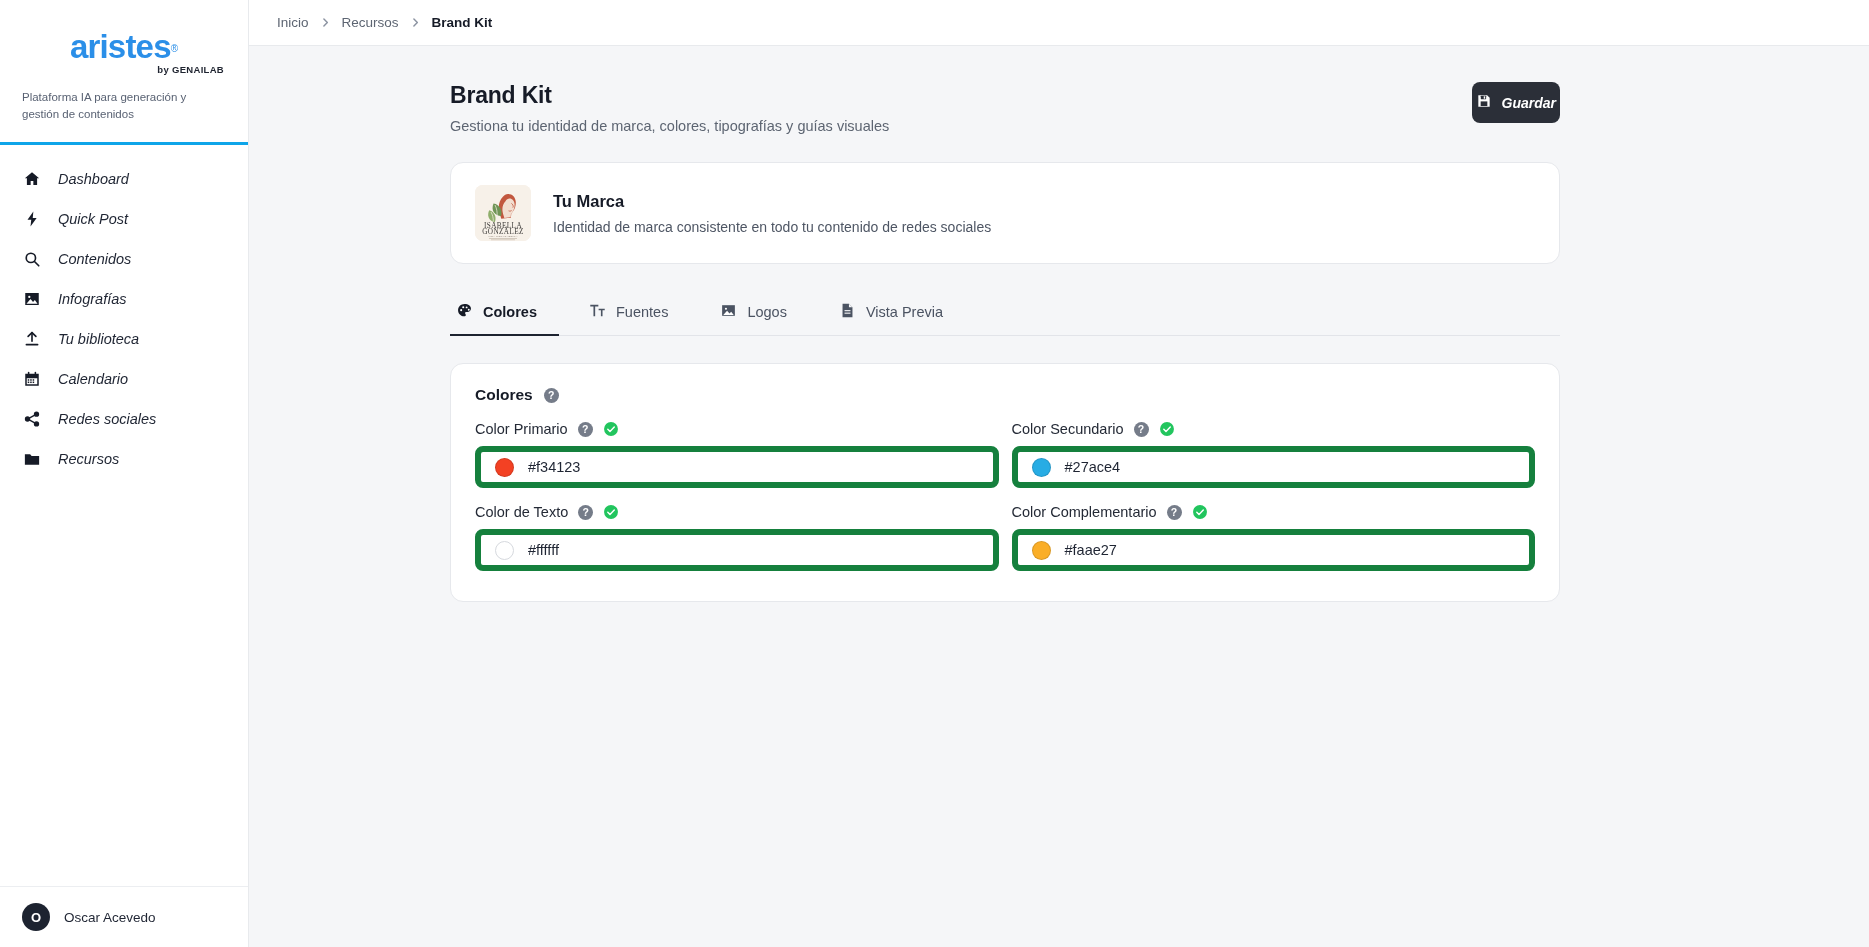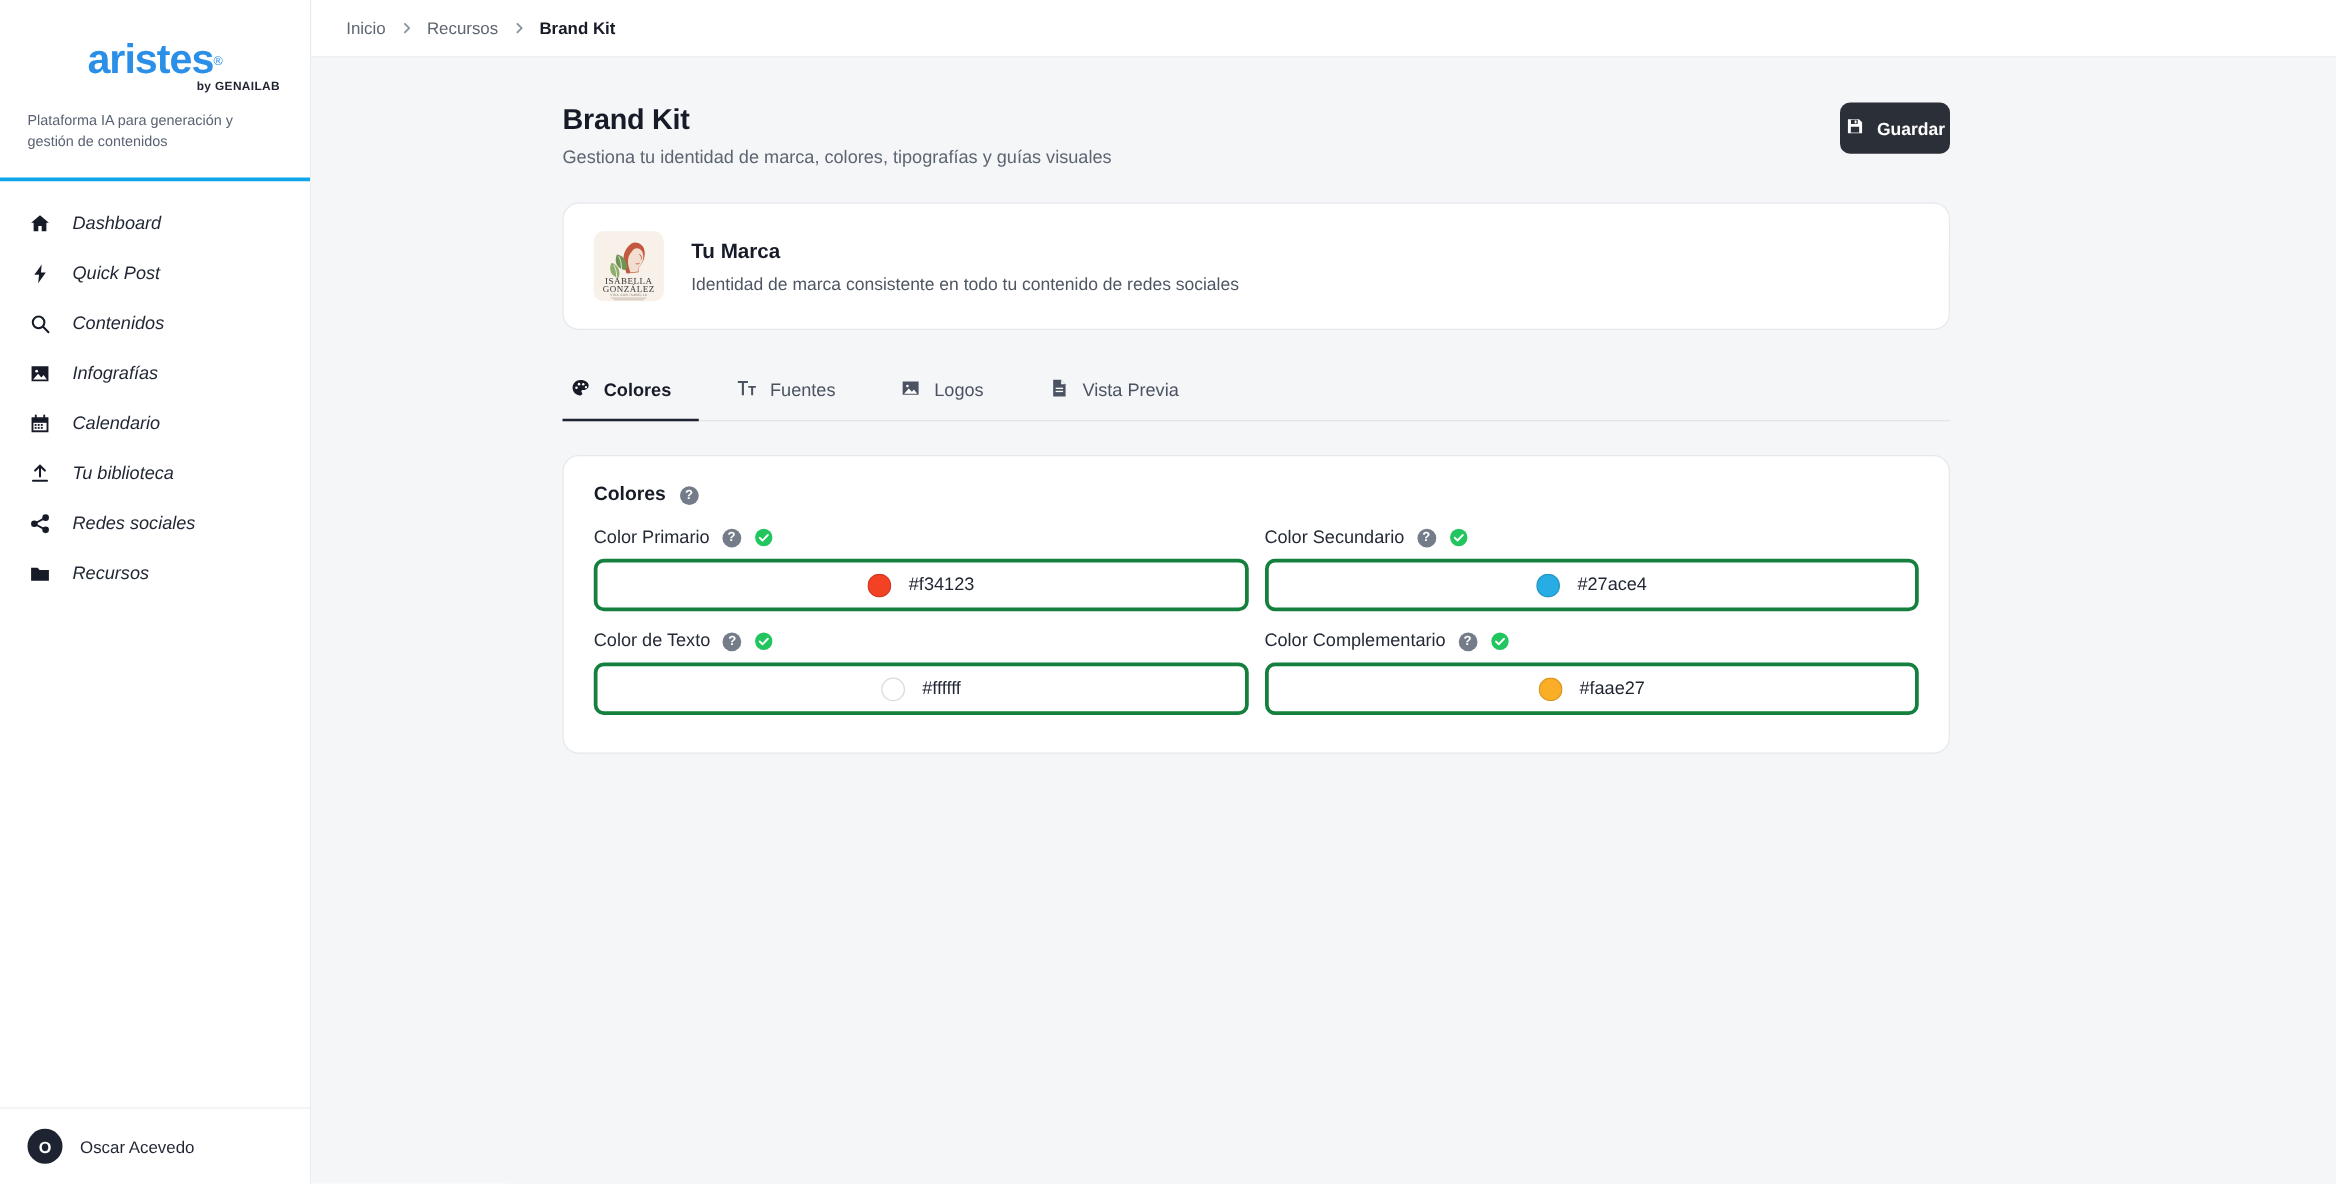--- a/index.html
+++ b/index.html
@@ -95,20 +95,21 @@
   .page-title { font-size: 23px; font-weight: 700; color: #161b27; letter-spacing: -0.2px; }
   .page-desc { font-size: 14.5px; color: #5d6572; margin-top: 9px; }
 
   .btn-save {
     background: #2b2f38; color: #ffffff;
     border: none; border-radius: 8px;
     height: 41px; padding: 0 4px;
     display: inline-flex; align-items: center; gap: 10px;
     font-size: 14px; font-weight: 600; cursor: pointer;
     font-family: "Liberation Sans", sans-serif;
+    font-style: italic;
   }
   .btn-save svg { width: 16px; height: 16px; }
 
   
   .brand-card {
     margin-top: 28px;
     background: #ffffff;
     border: 1px solid #e6e8ec;
     border-radius: 13px;
     padding: 22px 24px;
@@ -167,23 +168,22 @@
     column-gap: 13px; row-gap: 16px;
   }
   .field-label {
     display: flex; align-items: center; gap: 10px;
     font-size: 14.5px; color: #242a36; margin-bottom: 9px;
   }
   .color-input {
     display: flex; align-items: center; gap: 14px;
     height: 42px; padding: 0 14px;
     background: #ffffff;
-    border: 3px solid #15803d; border-radius: 8px;
+    border: 6px solid #15803d; border-radius: 8px;
     cursor: text;
-    justify-content: center;
   }
   .swatch {
     width: 19px; height: 19px; border-radius: 50%;
     flex: 0 0 19px; border: 1px solid rgba(0,0,0,0.13);
   }
   .hexval { font-size: 14.5px; color: #1f2533; }
 </style>
 </head>
 <body>
 
@@ -229,49 +229,49 @@
       </div>
       <div class="nav-item">
         <span class="nav-ico">
           <svg viewBox="0 0 24 24" fill="currentColor">
               <path d="M3 4h18v16H3z" fill="currentColor"></path>
               <circle cx="8.4" cy="9.2" r="1.5" fill="#fff"></circle>
               <path d="M4.6 18.2 10 12l3.4 4 2.4-2.6 3.6 4.8z" fill="#fff"></path>
             </svg>
         </span>
         <span>Infografías</span>
+      </div>
+      <div class="nav-item">
+        <span class="nav-ico">
+          <svg viewBox="0 0 24 24" fill="none" stroke="currentColor" stroke-width="2.2" stroke-linecap="round" stroke-linejoin="round">
+              <path d="M12 3.5 12 15"></path>
+              <path d="M6.8 8.6 12 3.4l5.2 5.2"></path>
+              <path d="M4.5 19.5h15"></path>
+            </svg>
+        </span>
+        <span>Tu biblioteca</span>
       </div>
       <div class="nav-item">
         <span class="nav-ico">
           <svg viewBox="0 0 24 24" fill="currentColor">
               <path d="M3 5h18v16H3z"></path>
               <rect x="5" y="11" width="14" height="8" fill="#fff"></rect>
               <g fill="currentColor">
                 <rect x="6.3" y="12.3" width="2" height="2"></rect>
                 <rect x="9.6" y="12.3" width="2" height="2"></rect>
                 <rect x="12.9" y="12.3" width="2" height="2"></rect>
                 <rect x="6.3" y="15.4" width="2" height="2"></rect>
                 <rect x="9.6" y="15.4" width="2" height="2"></rect>
                 <rect x="12.9" y="15.4" width="2" height="2"></rect>
               </g>
               <rect x="6.5" y="2.2" width="2" height="4" rx="1"></rect>
               <rect x="15.5" y="2.2" width="2" height="4" rx="1"></rect>
             </svg>
         </span>
         <span>Calendario</span>
-      </div>
-      <div class="nav-item">
-        <span class="nav-ico">
-          <svg viewBox="0 0 24 24" fill="none" stroke="currentColor" stroke-width="2.2" stroke-linecap="round" stroke-linejoin="round">
-              <path d="M12 3.5 12 15"></path>
-              <path d="M6.8 8.6 12 3.4l5.2 5.2"></path>
-              <path d="M4.5 19.5h15"></path>
-            </svg>
-        </span>
-        <span>Tu biblioteca</span>
       </div>
       <div class="nav-item">
         <span class="nav-ico">
           <svg viewBox="0 0 24 24" fill="none" stroke="currentColor" stroke-width="1.9">
               <circle cx="18" cy="5.5" r="2.6" fill="currentColor"></circle>
               <circle cx="6" cy="12" r="2.6" fill="currentColor"></circle>
               <circle cx="18" cy="18.5" r="2.6" fill="currentColor"></circle>
               <path d="M8.4 10.7 15.6 6.8M8.4 13.3l7.2 3.9"></path>
             </svg>
         </span>

